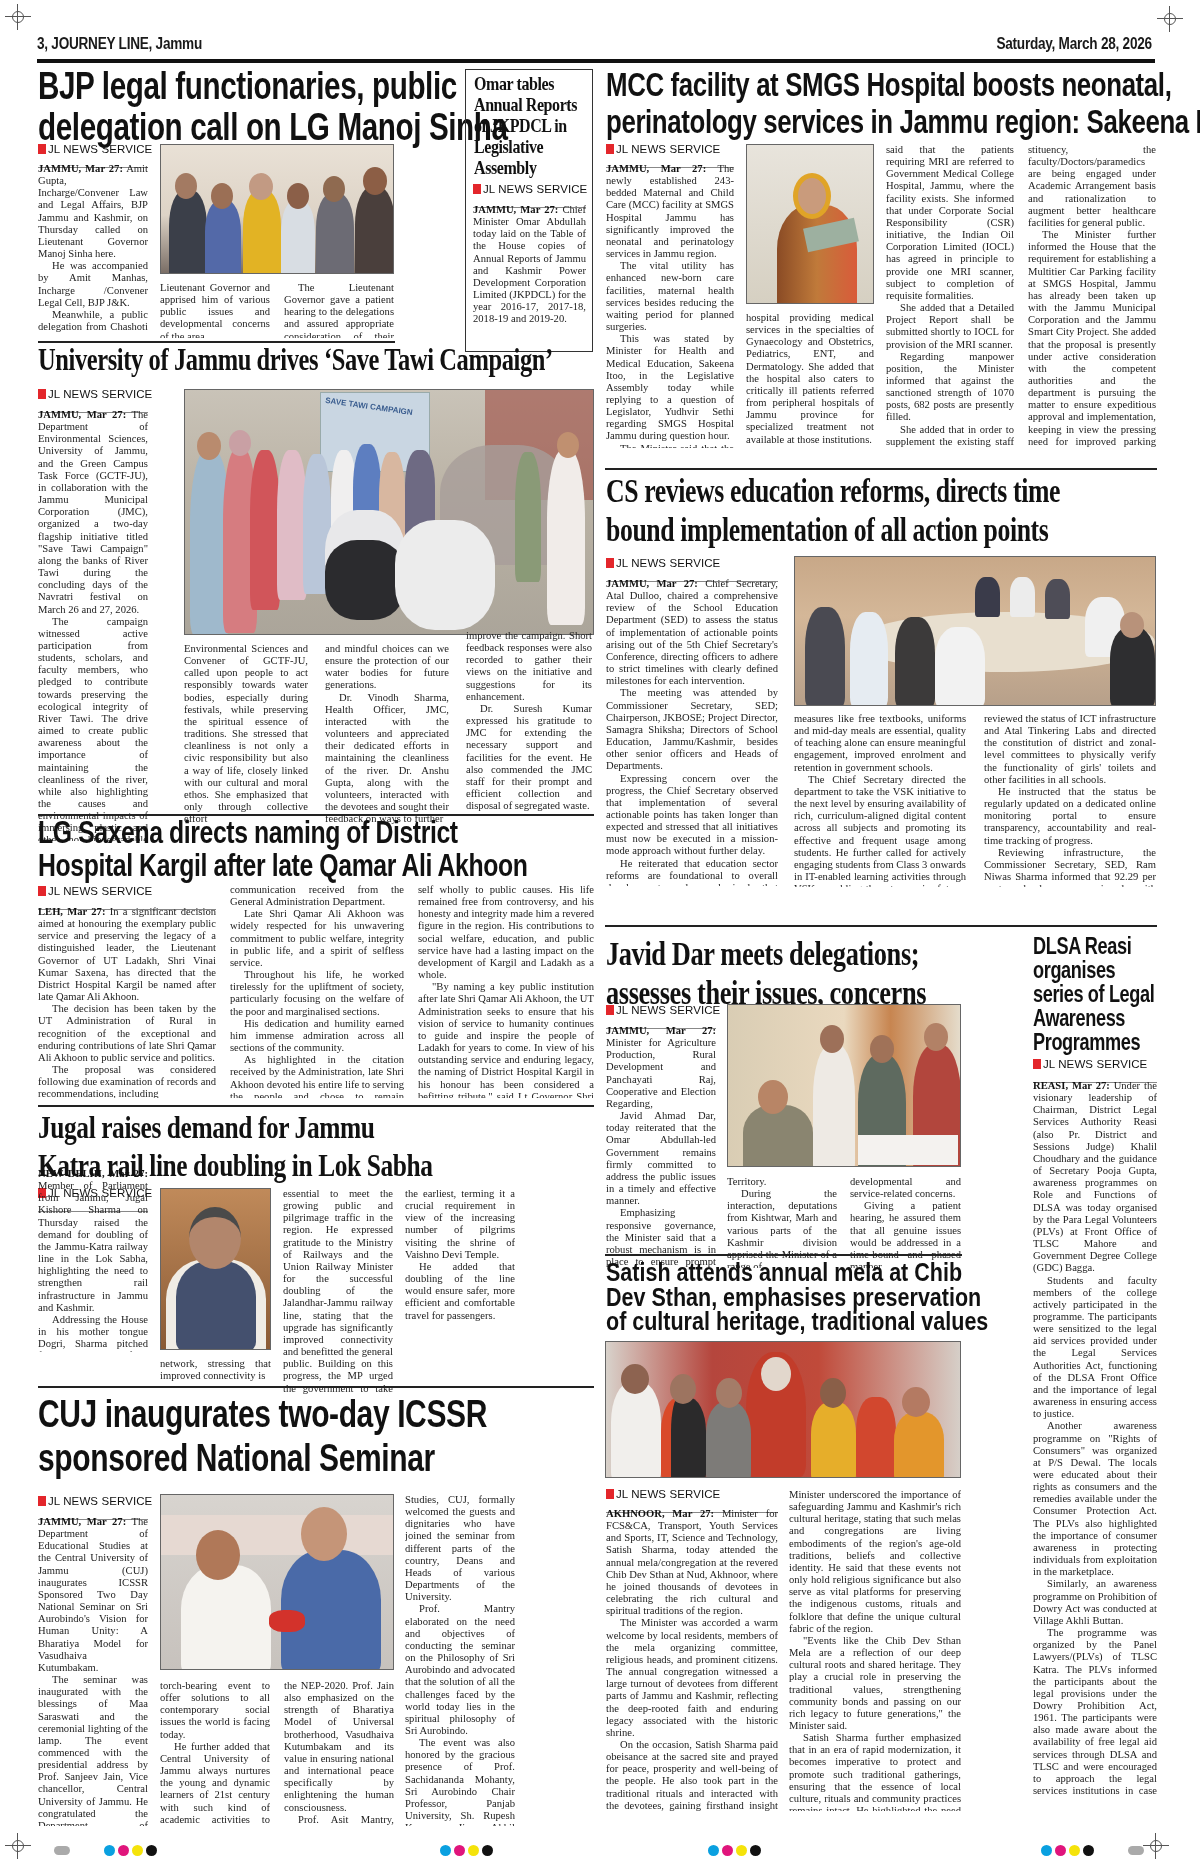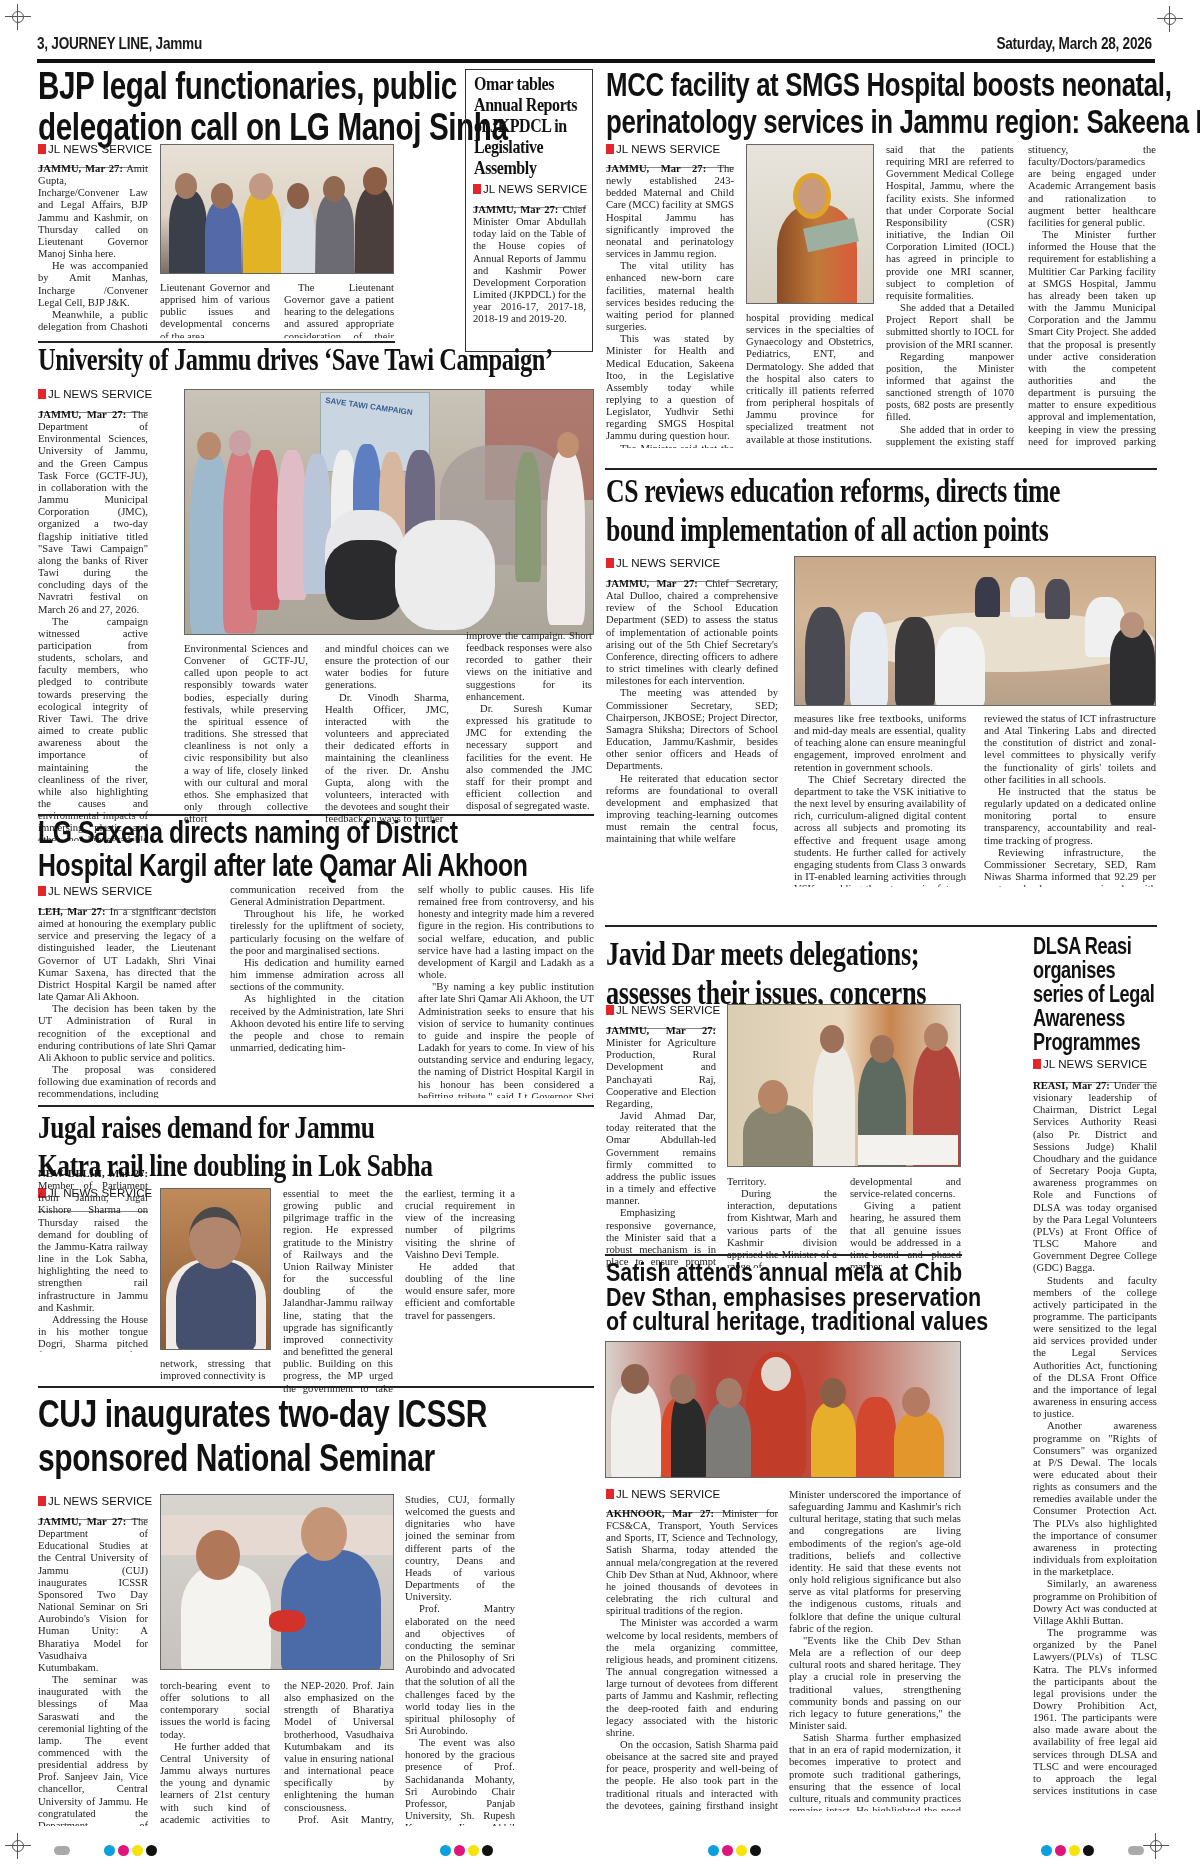--- a/index.html
+++ b/index.html
@@ -172,20 +172,21 @@
 <div class="abs hrule" style="left:38px;top:814px;width:556px"></div>
 
 <div class="abs h-serif" style="left:606px;top:472px;font-size:33px;line-height:39px;transform:scaleX(.78)">
   <div>CS reviews education reforms, directs time</div>
     <div>bound implementation of all action points</div>
 </div>
 <div class="abs svc" style="left:606px;top:557px;width:172px">JL NEWS SERVICE</div>
 <div class="abs col" style="left:606px;top:578px;width:172px;height:308px">
   <p class="first"><b>JAMMU, Mar 27:</b> <span>Chief Secretary, Atal Dulloo, chaired a comprehensive review of the School Education Department (SED) to assess the status of implementation of actionable points arising out of the 5th Chief Secretary's Conference, directing officers to adhere to strict timelines with clearly defined milestones for each intervention.</span></p>
   <p>The meeting was attended by Commissioner Secretary, SED; Chairperson, JKBOSE; Project Director, Samagra Shiksha; Directors of School Education, Jammu/Kashmir, besides other senior officers and Heads of Departments.</p>
+  <p>Expressing concern over the progress, the Chief Secretary observed that implementation of several actionable points has taken longer than expected and stressed that all initiatives must now be executed in a mission-mode approach without further delay.</p>
   <p>He reiterated that education sector reforms are foundational to overall development and emphasized that improving teaching-learning outcomes must remain the central focus, maintaining that while welfare</p>
 </div>
 <div class="photo" style="left:794px;top:556px;width:362px;height:150px;background:linear-gradient(180deg,#c8a888 0%,#d4b798 40%,#b7a08a 100%)">
   <div class="abs" style="left:60px;top:55px;width:300px;height:60px;border-radius:50%;background:#e8dfcf"></div>
   <div class="fig" style="left:10px;top:50px;width:40px;height:100px;background:#4a4a52"></div>
   <div class="fig" style="left:55px;top:55px;width:38px;height:95px;background:#e6ecf2"></div>
   <div class="fig" style="left:100px;top:60px;width:40px;height:90px;background:#3c3a3a"></div>
   <div class="fig" style="left:140px;top:70px;width:50px;height:80px;background:#f2f2f2"></div>
   <div class="fig" style="left:180px;top:20px;width:25px;height:40px;background:#3a3b4a"></div>
   <div class="fig" style="left:215px;top:20px;width:25px;height:40px;background:#ececec"></div>
@@ -211,20 +212,21 @@
     <div>Hospital Kargil after late Qamar Ali Akhoon</div>
 </div>
 <div class="abs svc" style="left:38px;top:885px;width:178px">JL NEWS SERVICE</div>
 <div class="abs col" style="left:38px;top:906px;width:178px;height:192px">
   <p class="first"><b>LEH, Mar 27:</b> <span>In a significant decision aimed at honouring the exemplary public service and preserving the legacy of a distinguished leader, the Lieutenant Governor of UT Ladakh, Shri Vinai Kumar Saxena, has directed that the District Hospital Kargil be named after late Qamar Ali Akhoon.</span></p>
   <p>The decision has been taken by the UT Administration of Rural in recognition of the exceptional and enduring contributions of late Shri Qamar Ali Akhoon to public service and politics.</p>
   <p>The proposal was considered following due examination of records and recommendations, including</p>
 </div>
 <div class="abs col" style="left:230px;top:884px;width:174px;height:214px">
   <p class="first">communication received from the General Administration Department.</p>
+  <p>Late Shri Qamar Ali Akhoon was widely respected for his unwavering commitment to public welfare, integrity in public life, and a spirit of selfless service.</p>
   <p>Throughout his life, he worked tirelessly for the upliftment of society, particularly focusing on the welfare of the poor and marginalised sections.</p>
   <p>His dedication and humility earned him immense admiration across all sections of the community.</p>
   <p>As highlighted in the citation received by the Administration, late Shri Akhoon devoted his entire life to serving the people and chose to remain unmarried, dedicating him-</p>
 </div>
 <div class="abs col" style="left:418px;top:884px;width:176px;height:214px">
   <p class="first">self wholly to public causes. His life remained free from controversy, and his honesty and integrity made him a revered figure in the region. His contributions to social welfare, education, and public service have had a lasting impact on the development of Kargil and Ladakh as a whole.</p>
   <p>"By naming a key public institution after late Shri Qamar Ali Akhoon, the UT Administration seeks to ensure that his vision of service to humanity continues to guide and inspire the people of Ladakh for years to come. In view of his outstanding service and enduring legacy, the naming of District Hospital Kargil in his honour has been considered a befitting tribute," said Lt Governor Shri VK Saxena.</p>
 </div>
 <div class="abs hrule" style="left:38px;top:1105px;width:556px"></div>
 

